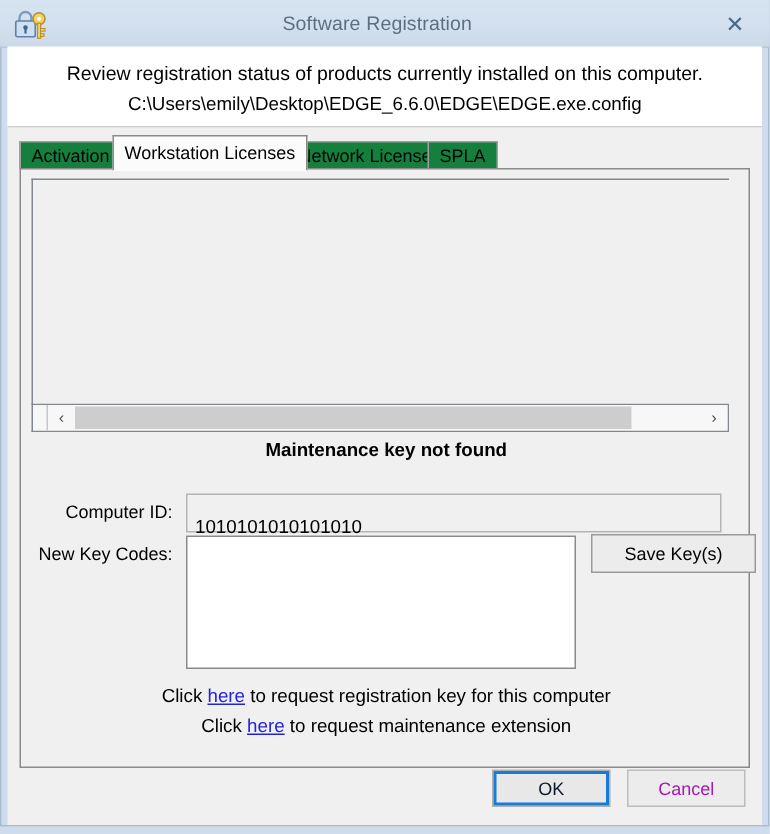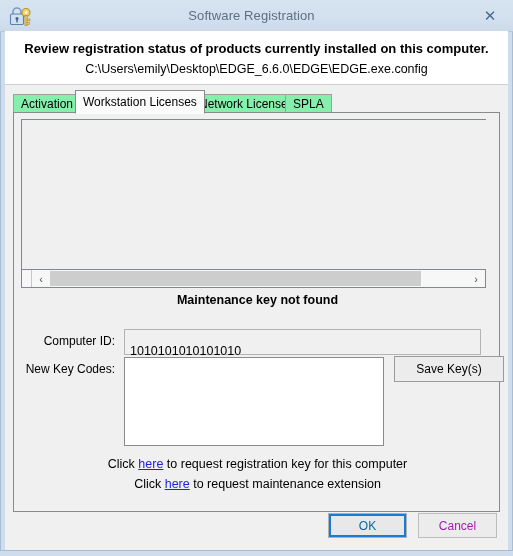--- a/index.html
+++ b/index.html
@@ -87,21 +87,21 @@
     height: 54px;
     background: #ffffff;
     border-bottom: 1px solid #cfcfcf;
     box-sizing: border-box;
   }
   .header-line1 {
     position: absolute;
     left: 0; top: 10px;
     width: 503px;
     text-align: center;
-    font-weight: bold;
+    font-weight: normal;
     font-size: 13px;
     color: #000;
   }
   .header-line2 {
     position: absolute;
     left: 0; top: 31px;
     width: 503px;
     text-align: center;
     font-size: 12.5px;
     color: #000;
@@ -112,21 +112,21 @@
     position: absolute;
     left: 8px; top: 90px;
     width: 487px;
     height: 23px;
   }
   .tab {
     position: absolute;
     top: 4px;
     height: 19px;
     box-sizing: border-box;
-    background: #86efac;
+    background: #15803d;
     border: 1px solid #a0a0a0;
     border-bottom: none;
     padding: 0 7px;
     line-height: 18px;
     font-size: 12px;
     color: #000;
     cursor: default;
     white-space: nowrap;
   }
   .tab.active {
@@ -304,21 +304,21 @@
     left: 323px; top: 513px;
     width: 79px;
     height: 25px;
     box-sizing: border-box;
     background: #e8e8e8;
     border: 1px solid #b0b0b0;
     outline: 2px solid #1a7bd4;
     outline-offset: -3px;
     font-family: "Liberation Sans", sans-serif;
     font-size: 12px;
-    color: #0369a1;
+    color: #0f172a;
     cursor: pointer;
   }
   .btn-cancel {
     position: absolute;
     left: 413px; top: 513px;
     width: 79px;
     height: 25px;
     box-sizing: border-box;
     background: #ececec;
     border: 1px solid #bdbdbd;

